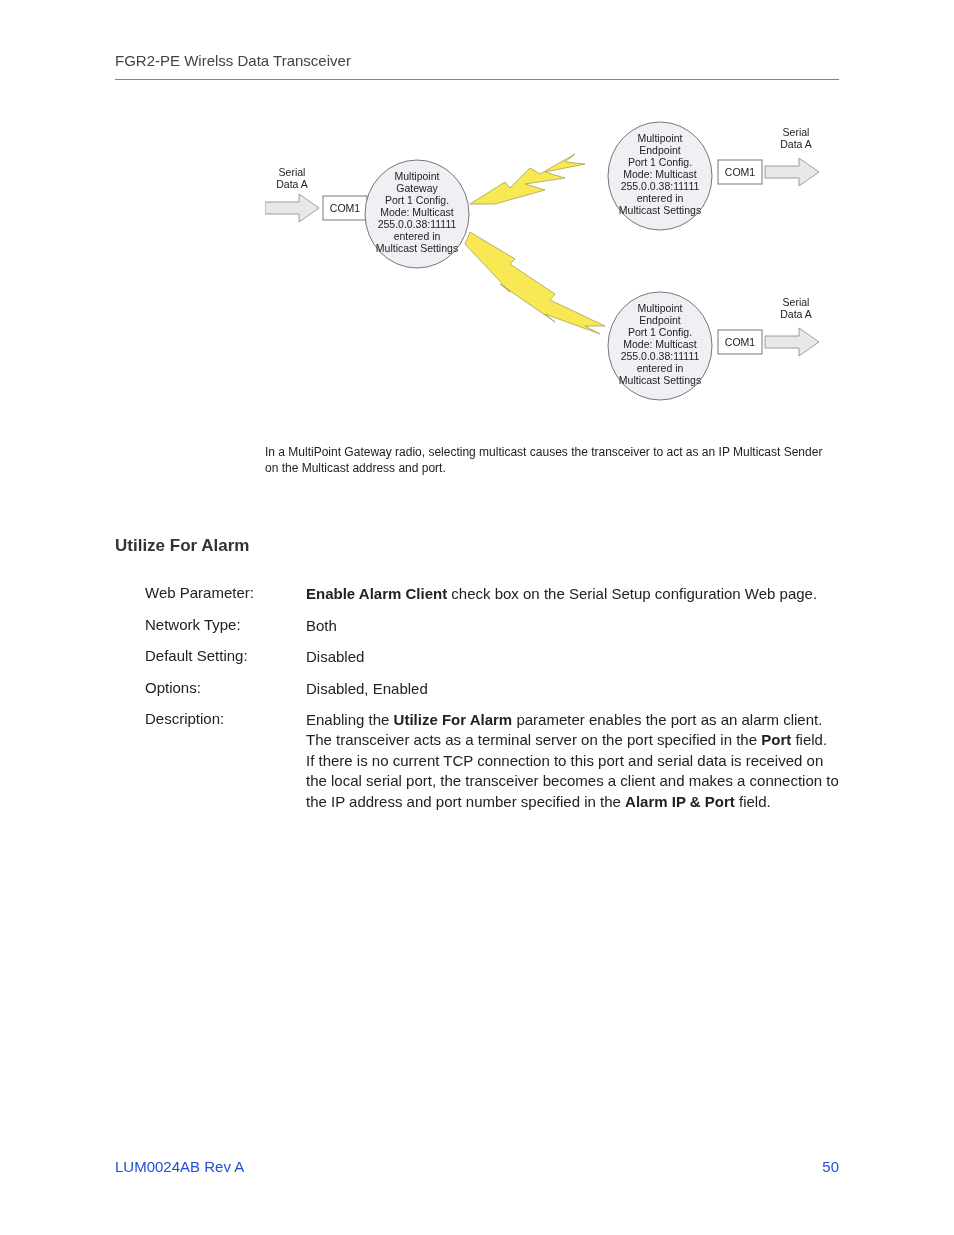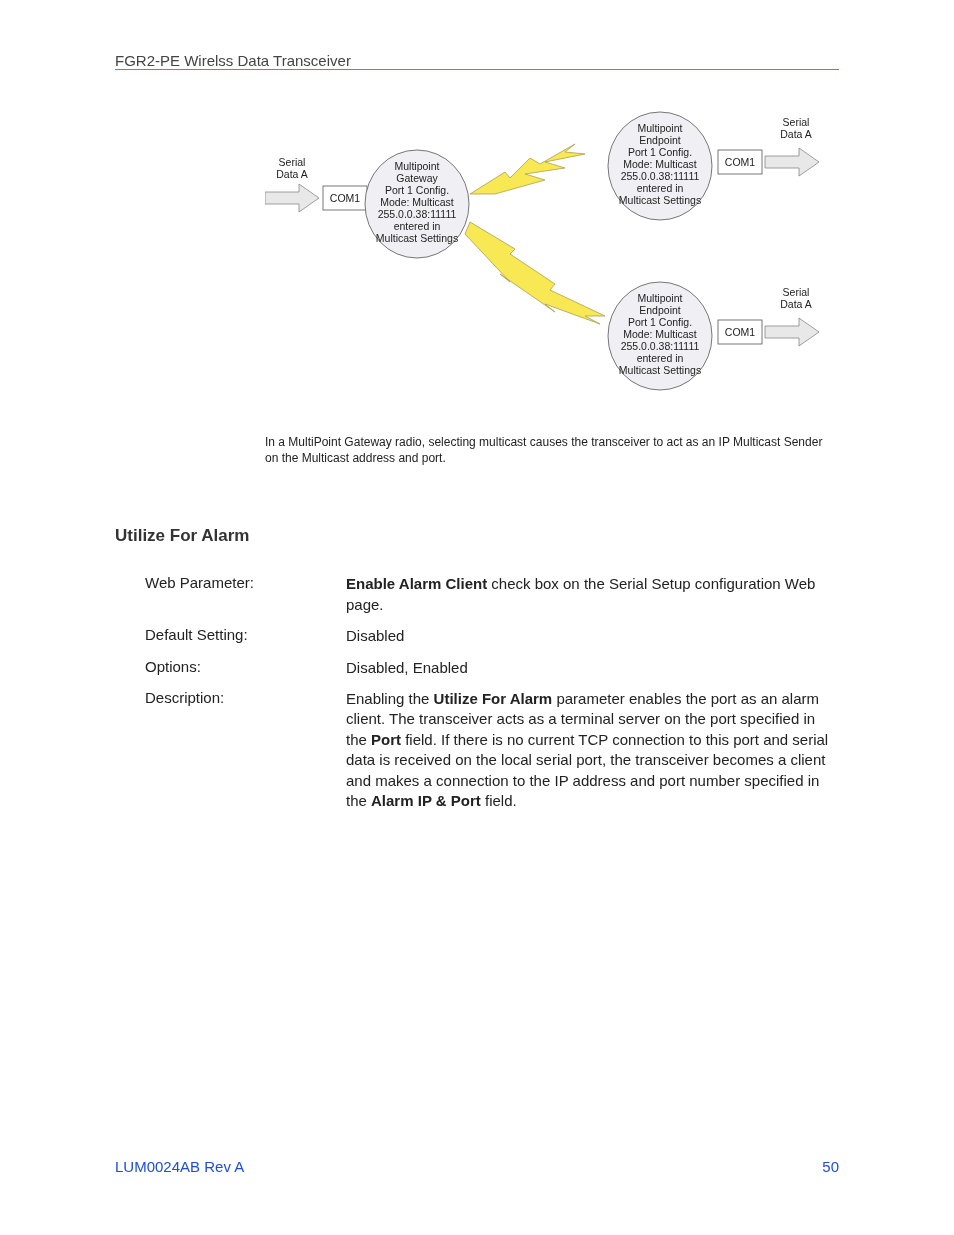--- a/index.html
+++ b/index.html
@@ -12,20 +12,21 @@
   .page {
     width: 954px;
     height: 1235px;
     box-sizing: border-box;
     padding: 52px 115px 0 115px;
     position: relative;
   }
   .header-title {
     font-size: 15px;
     color: #444;
+    margin-bottom: 10px;
   }
   .hr-blue {
     height: 1px;
     background: #4a8fd4;
     border: none;
     margin: 0 0 24px 0;
   }
   .diagram-area {
     position: relative;
     height: 320px;
@@ -70,21 +71,20 @@
     margin: 60px 0 28px 0;
     color: #333;
   }
   .param-block {
     margin-left: 30px;
     font-size: 15px;
   }
   .param-row {
     display: flex;
     margin-bottom: 11px;
-    gap: 40px;
   }
   .param-label {
     width: 145px;
     flex: none;
   }
   .param-value {
     flex: 1;
     line-height: 1.36;
     margin-left: 16px;
   }
@@ -192,20 +192,24 @@
 
   <div class="param-block">
 
     <div class="param-row">
       <div class="param-label">Web Parameter:</div>
       <div class="param-value">
         <b>Enable Alarm Client</b><span> check box on the Serial Setup configuration Web page.</span>
       </div>
     </div>
 
+    <div class="param-row">
+      <div class="param-label">Network Type:</div>
+      <div class="param-value">Both</div>
+    </div>
 
     <div class="param-row">
       <div class="param-label">Default Setting:</div>
       <div class="param-value">Disabled</div>
     </div>
 
     <div class="param-row">
       <div class="param-label">Options:</div>
       <div class="param-value">Disabled, Enabled</div>
     </div>

